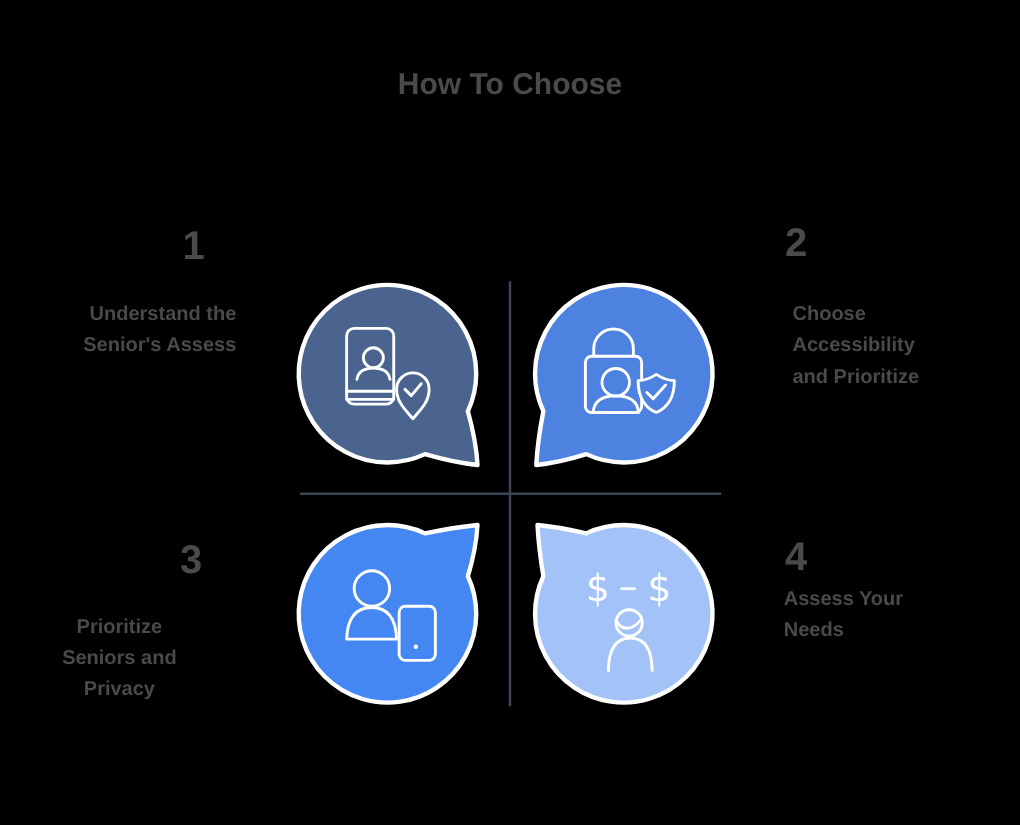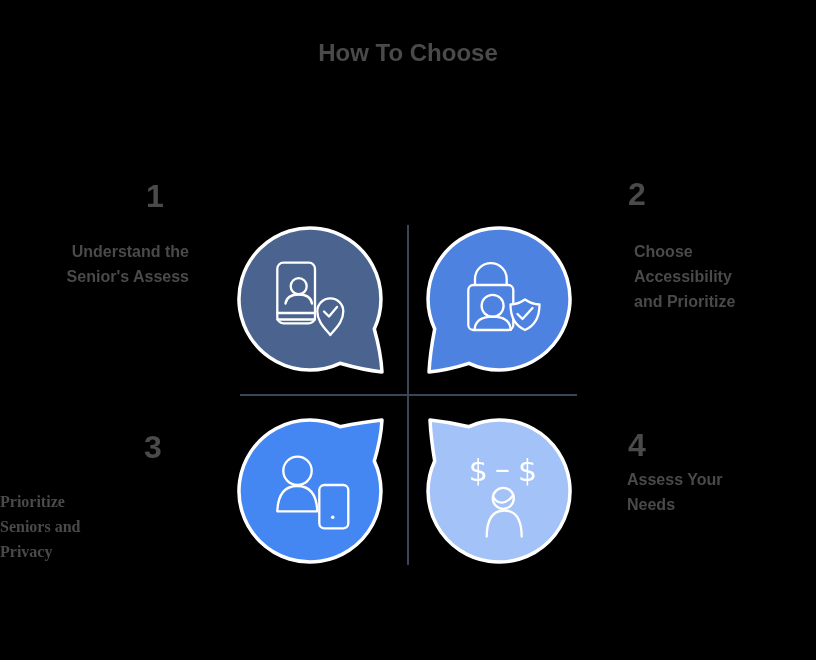--- a/index.html
+++ b/index.html
@@ -5,39 +5,39 @@
   html,body{margin:0;padding:0;background:var(--bg,#000);}
   .canvas{
     position:relative;
     width:816px;height:660px;
     background:var(--bg,#000);
     overflow:hidden;
     font-family:"Liberation Sans",sans-serif;
     color:var(--text,#4a4a4a);
   }
   .title{
-    position:absolute;top:39px;left:0;width:816px;
+    position:absolute;top:54px;left:0;width:816px;
     text-align:center;font-size:24px;line-height:27px;font-weight:bold;
     color:var(--text,#4a4a4a);
   }
   .num{
     position:absolute;font-size:32px;line-height:32px;font-weight:bold;
     color:var(--text,#4a4a4a);
   }
   .num-1{left:55px;top:180px;width:200px;text-align:center;}
   .num-2{left:628px;top:178px;width:160px;text-align:left;}
   .num-3{left:53px;top:431px;width:200px;text-align:center;}
   .num-4{left:628px;top:429px;width:160px;text-align:left;}
   .label{
     position:absolute;font-size:16px;line-height:25px;font-weight:bold;
     color:var(--text,#4a4a4a);
   }
   .label-1{left:0;top:239px;width:189px;text-align:right;}
   .label-2{left:634px;top:239px;width:185px;text-align:left;}
-  .label-3{left:0;top:489px;width:191px;text-align:left;font-family:Liberation Serif, serif;}
+  .label-3{left:0;top:489px;width:191px;text-align:center;}
   .label-4{left:627px;top:467px;width:185px;text-align:left;}
   .divider{position:absolute;background:var(--divider,#3a4557);}
   .divider-v{left:407px;top:225px;width:2px;height:340px;}
   .divider-h{left:240px;top:394px;width:337px;height:2px;}
   .bubble-svg{position:absolute;width:160px;height:160px;overflow:visible;}
   .pos-tl{left:235px;top:223px;}
   .pos-tr{left:421px;top:223px;}
   .pos-bl{left:235px;top:413px;}
   .pos-br{left:421px;top:413px;}
   .bubble{stroke:#fff;stroke-width:3.5;stroke-linejoin:round;}

